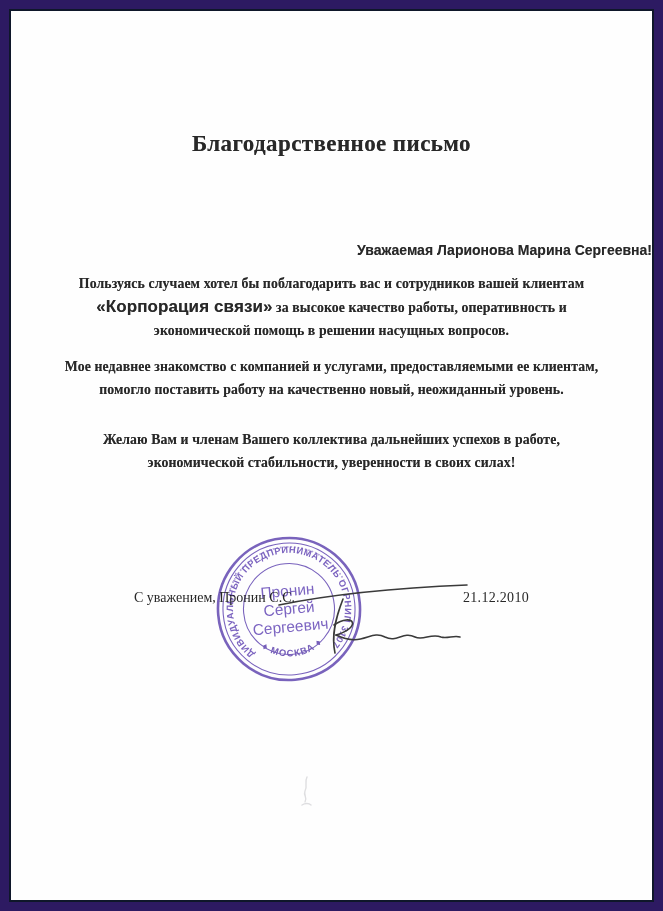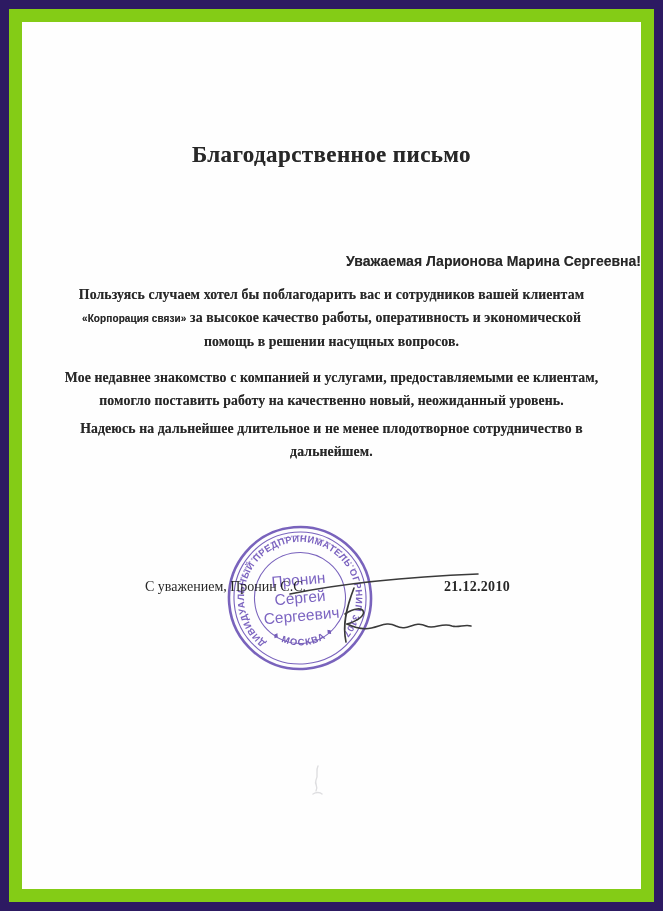--- a/index.html
+++ b/index.html
@@ -10,22 +10,22 @@
   }
   .frame-outer {
     width: 663px; height: 911px;
     box-sizing: border-box;
     background: #2d1a62;
     padding: 9px;
   }
   .frame-inner {
     width: 100%; height: 100%;
     box-sizing: border-box;
-    background: #84cc16;
-    padding: 13px;
+    background: #0f172a;
+    padding: 2px;
   }
   .page {
     position: relative;
     width: 100%; height: 100%;
     box-sizing: border-box;
     background: #fefefe;
     color: #282828;
     overflow: hidden;
   }
   .letter-title {
@@ -56,40 +56,39 @@
     letter-spacing: 0.1px;
     text-shadow: 0 0 0.5px rgba(40,40,40,0.5);
   }
   .p1 { margin-top: 13px; }
   .p2 { margin-top: 13px; }
   .p3 { margin-top: 5px; }
   .p4 { margin-top: 27px; }
   .p5 { margin-top: 4px; }
   .company {
     font-family: "Liberation Sans", sans-serif;
-    font-size: 10px;
+    font-size: 17px;
   }
   .signature-area {
     position: relative;
     margin-top: 49px;
     height: 306px;
   }
   .closing-line {
     position: absolute;
     left: 123px; top: 66px;
     font-size: 14px;
     line-height: 17px;
     white-space: nowrap;
   }
   .date {
     position: absolute;
-    left: 422px; top: 67px;
+    left: 452px; top: 67px;
     font-size: 14px;
     letter-spacing: 0.3px;
-    font-weight: bold;
   }
   .stamp {
     position: absolute;
     left: 203px; top: 11px;
     opacity: 0.92;
     mix-blend-mode: multiply;
   }
   .s-ring { fill: none; stroke: #6e55b8; }
   .s-ringtext {
     font-family: "Liberation Sans", sans-serif;
@@ -130,22 +129,22 @@
     <div class="page">
 
       <div class="letter-title">Благодарственное письмо</div>
 
       <div class="salutation">Уважаемая Ларионова Марина Сергеевна!</div>
 
       <div class="body-text p1"><span>Пользуясь случаем хотел бы поблагодарить вас и сотрудников вашей клиентам </span><span class="company">«Корпорация связи»</span><span> за высокое качество работы, оперативность и экономической помощь в решении насущных вопросов.</span></div>
 
       <div class="body-text p2">Мое недавнее знакомство с компанией и услугами, предоставляемыми ее клиентам, помогло поставить работу на качественно новый, неожиданный уровень.</div>
 
-      <div class="body-text p3">Надеюсь на дальнейшее длительное и не менее плодотворное сотрудничество в дальнейшем.</div>
 
+      <div class="body-text p4">Желаю Вам и членам Вашего коллектива дальнейших успехов в работе, экономической стабильности, уверенности в своих силах!</div>
 
 
       <div class="signature-area">
 
         <div class="closing-line">С уважением, Пронин С.С.</div>
 
         <div class="date">21.12.2010</div>
 
         <svg class="stamp" width="150" height="150" viewBox="0 0 150 150">
           <g transform="rotate(-5 75 75)">

